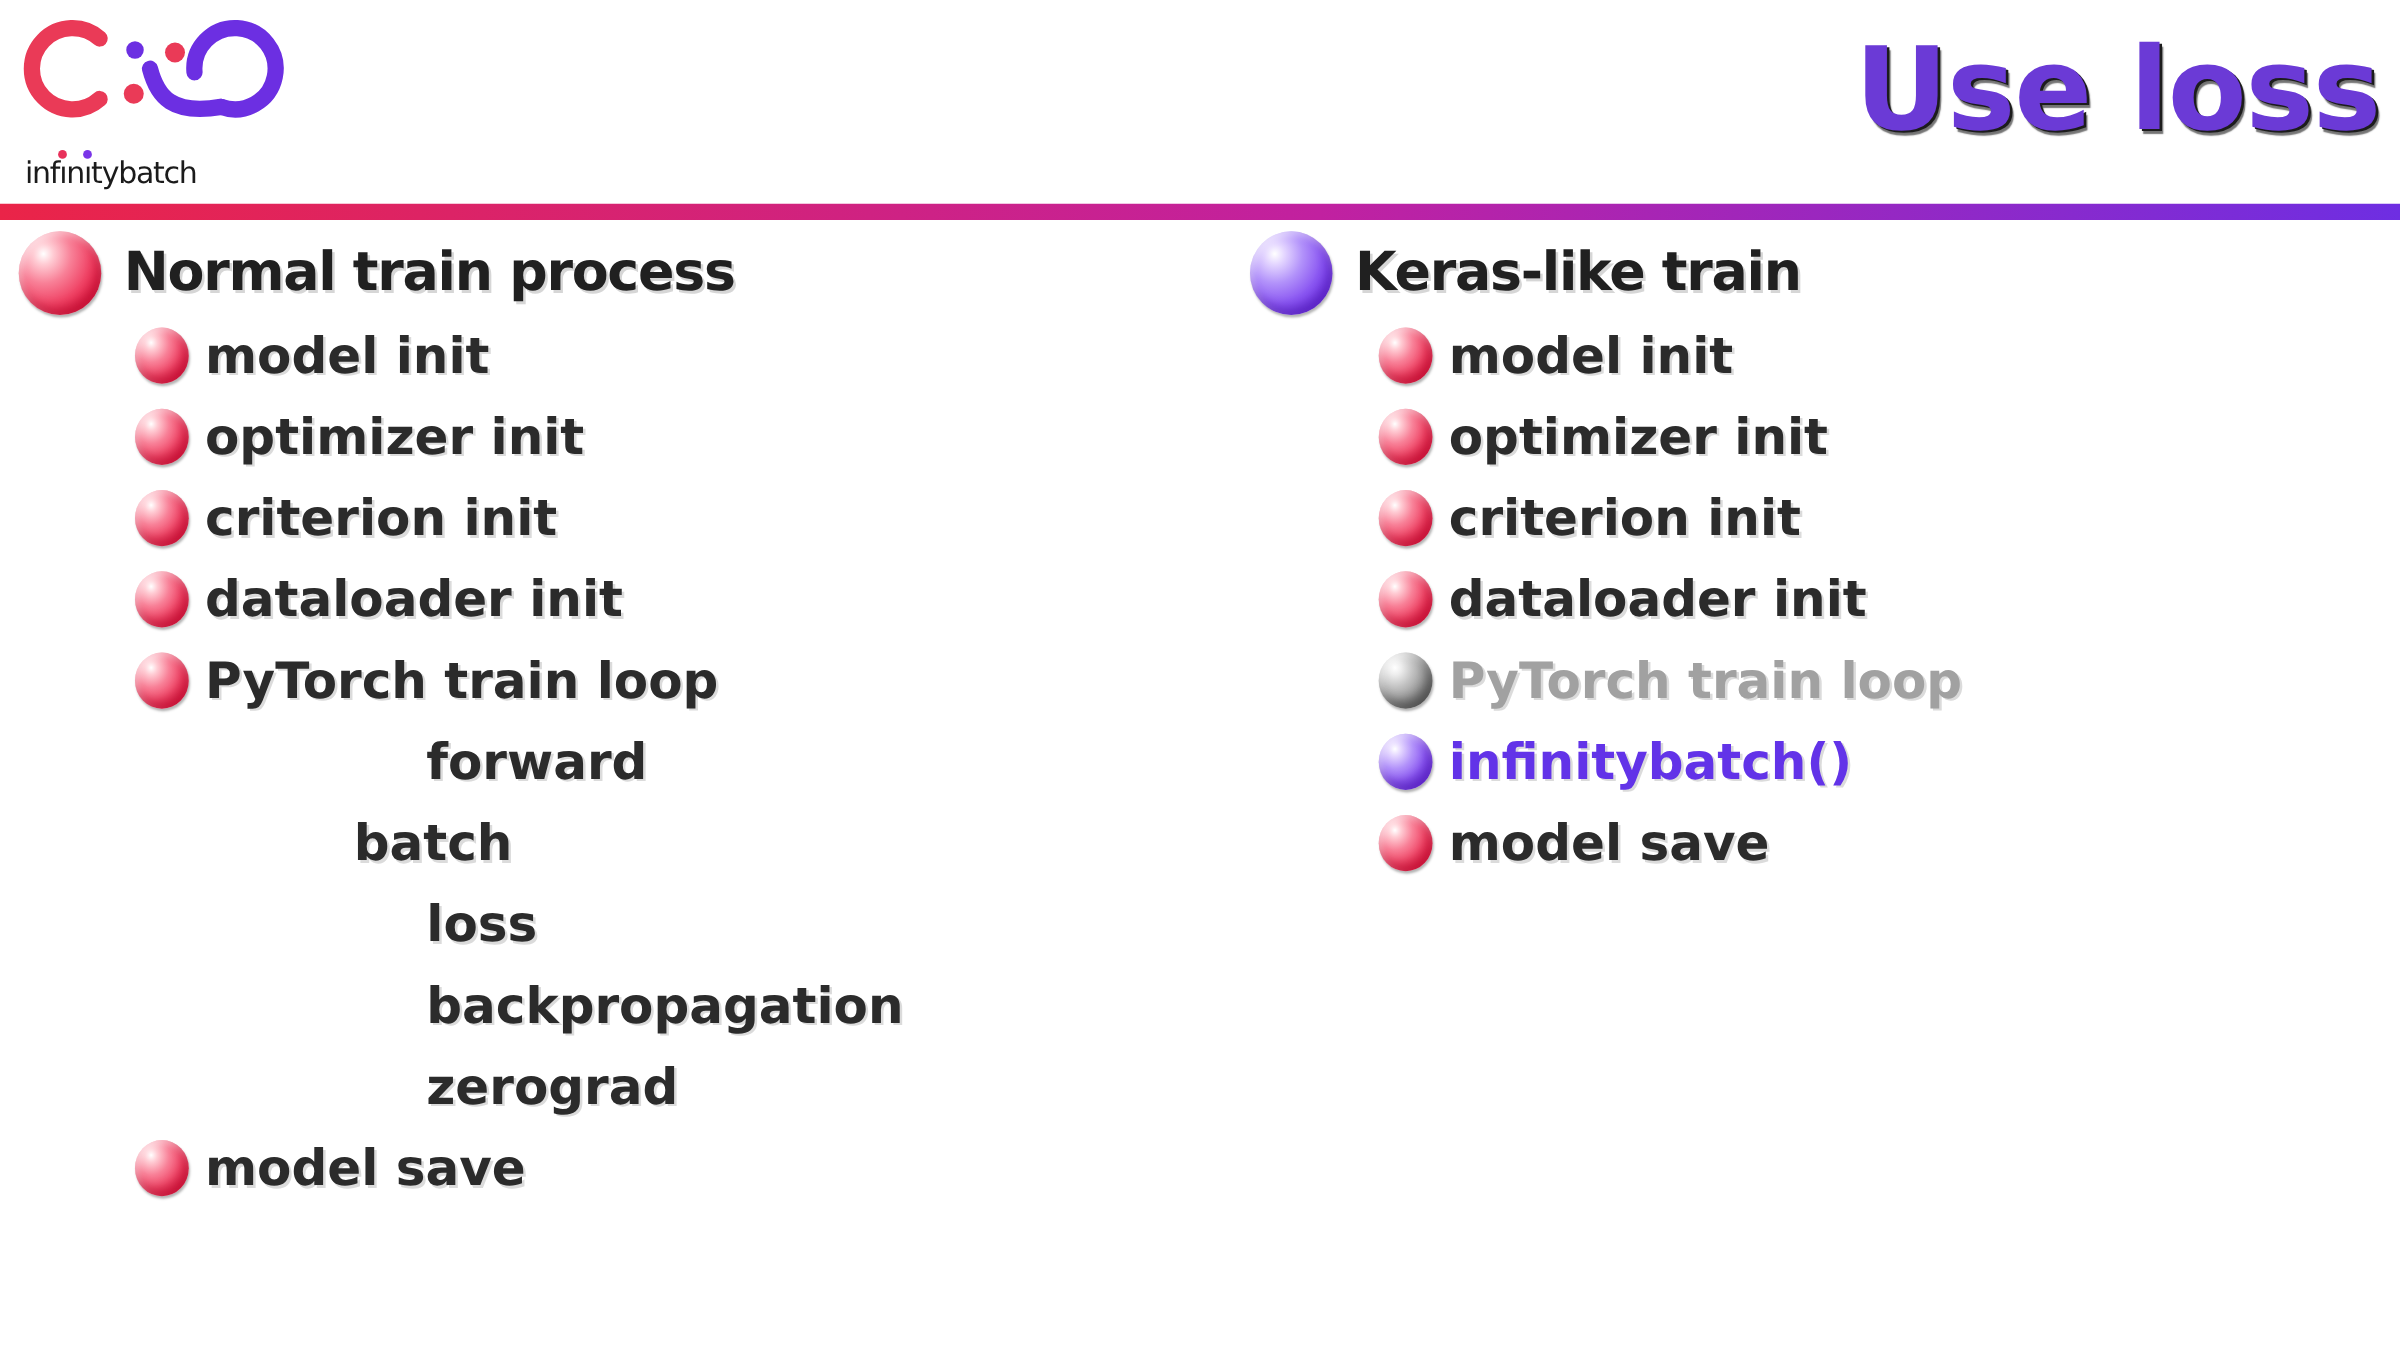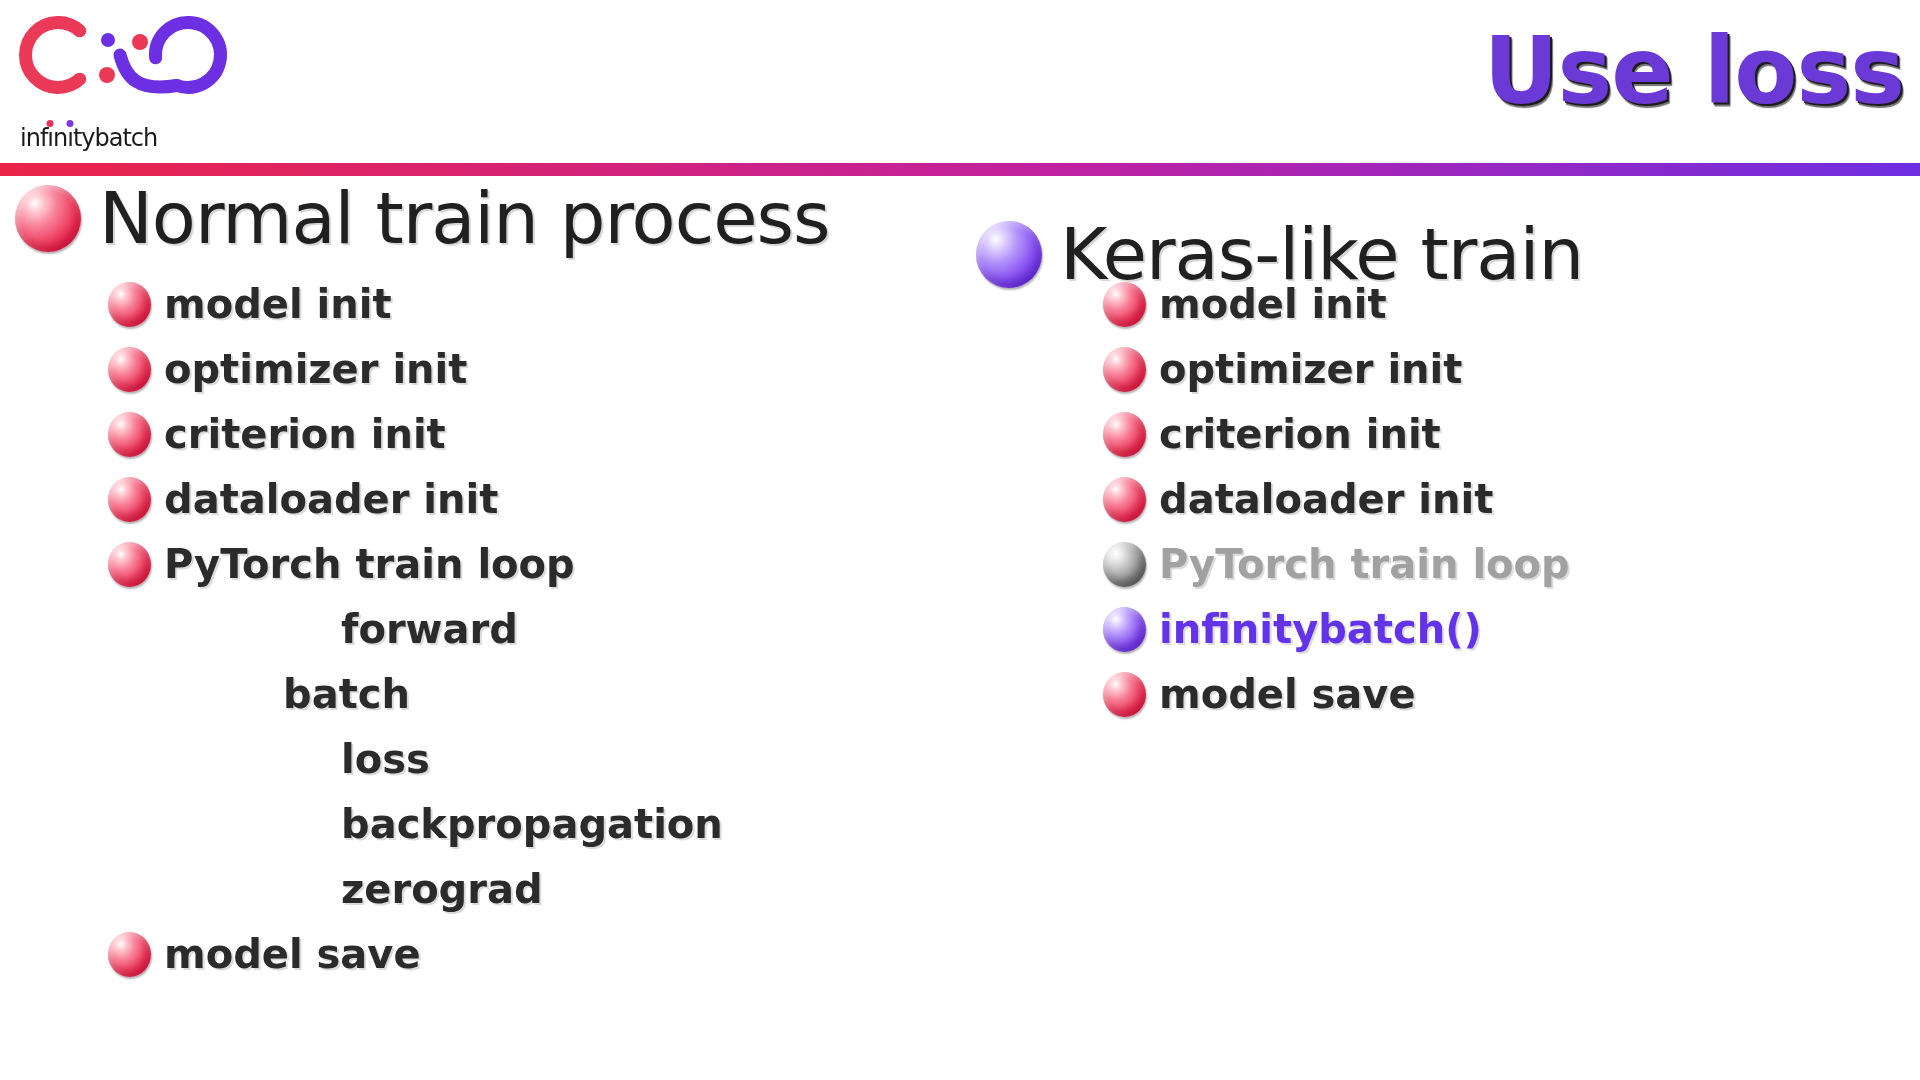--- a/index.html
+++ b/index.html
@@ -43,31 +43,31 @@
     box-shadow:inset -4px -6px 8px rgba(50,5,130,.35),inset 2px 3px 6px rgba(255,255,255,.5),1px 2px 2px rgba(0,0,0,.3);
   }
   .sphere.gray{
     background:radial-gradient(ellipse at 30% 27%,#ffffff 0%,#eeeeee 12%,#c2c2c2 34%,#969696 58%,#757575 78%,#4e4e4e 96%);
     box-shadow:inset -4px -6px 8px rgba(30,30,30,.4),inset 2px 3px 6px rgba(255,255,255,.5),1px 2px 2px rgba(0,0,0,.3);
   }
 
   
   .heading-row{position:absolute;top:183px;height:70px;display:flex;align-items:center;white-space:nowrap;}
   #heading-left{left:15px;}
-  #heading-right{left:976px;margin-top:36px;}
+  #heading-right{left:1000px;}
   .heading-label{
-    font-size:72px;font-weight:normal;letter-spacing:-1px;
+    font-size:43px;font-weight:bold;letter-spacing:-1px;
     text-shadow:2px 2px 0 rgba(165,165,165,.45);
   }
 
   
   .list{position:absolute;top:262px;}
   #list-left{left:108px;}
   #list-right{left:1103px;}
-  .row{display:flex;align-items:flex-end;height:65px;white-space:nowrap;}
+  .row{display:flex;align-items:flex-start;height:65px;white-space:nowrap;}
   .row.lv2{padding-left:116px;}
   .row.lv3{padding-left:175px;}
   .row.lv4{padding-left:233px;}
   .item-label{
     font-size:40px;font-weight:bold;
     text-shadow:2px 2px 0 rgba(165,165,165,.4);
   }
 </style>
 </head>
 <body>

